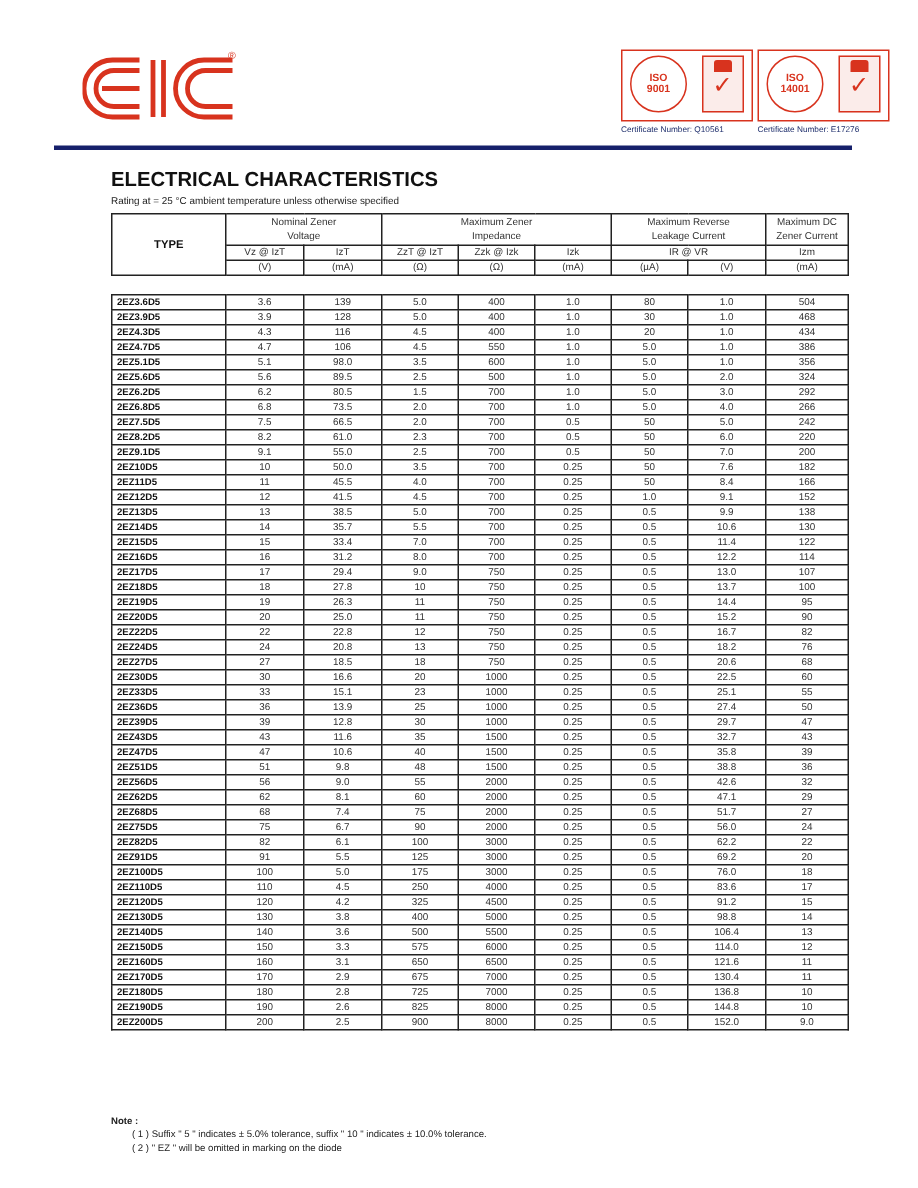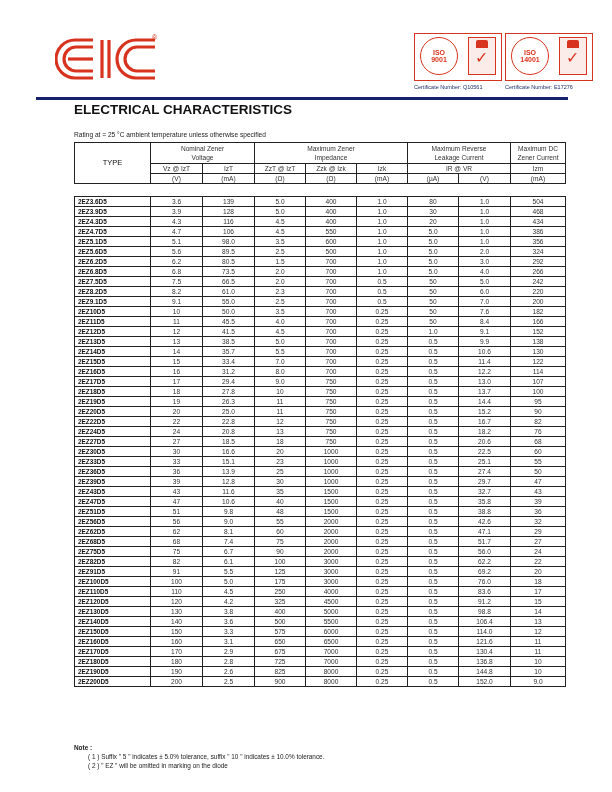--- a/index.html
+++ b/index.html
@@ -31,37 +31,37 @@
   .cert .mark .check { position: absolute; left: 6px; top: 12px; font-size: 16px; color: #d8331e; line-height: 16px; }
   .cert .num {
     font-size: 5.5px; color: #1d2d6b; margin-top: 3px; white-space: nowrap; text-align: left;
   }
 
   .rule {
     position: absolute; left: 36px; top: 97px; width: 532px; height: 3px; background: #16206b;
   }
 
   .title {
-    position: absolute; left: 74px; top: 102px; font-size: 13.5px; font-weight: bold; color: #111;
+    position: absolute; left: 74px; top: 112px; font-size: 13.5px; font-weight: bold; color: #111;
   }
   .subtitle {
     position: absolute; left: 74px; top: 131px; font-size: 6.6px; color: #222;
   }
 
   table.grid {
     position: absolute; left: 74px; border-collapse: collapse; table-layout: fixed;
     font-size: 6.6px; color: #333;
   }
   table.grid td {
     border: 1px solid #222; text-align: center; padding: 0; height: 9px; line-height: 9px;
     white-space: nowrap; overflow: hidden;
   }
   table.head { top: 142px; }
   table.head td { line-height: 8px; }
-  table.head td.type { font-weight: normal; font-size: 7.5px; color: #111; }
+  table.head td.type { font-weight: bold; font-size: 7.5px; color: #111; }
   table.head td.grp { height: 20px; line-height: 9px; }
   table.body { top: 196px; }
   table.body td.tc { text-align: left; padding-left: 3px; font-weight: bold; color: #111; font-size: 6.4px; }
 
   .notes { position: absolute; left: 74px; top: 744px; font-size: 6.4px; color: #222; }
   .notes .label { font-weight: bold; margin-bottom: 2px; }
   .notes .item { margin-left: 14px; line-height: 8.5px; }
 </style>
 </head>
 <body>

